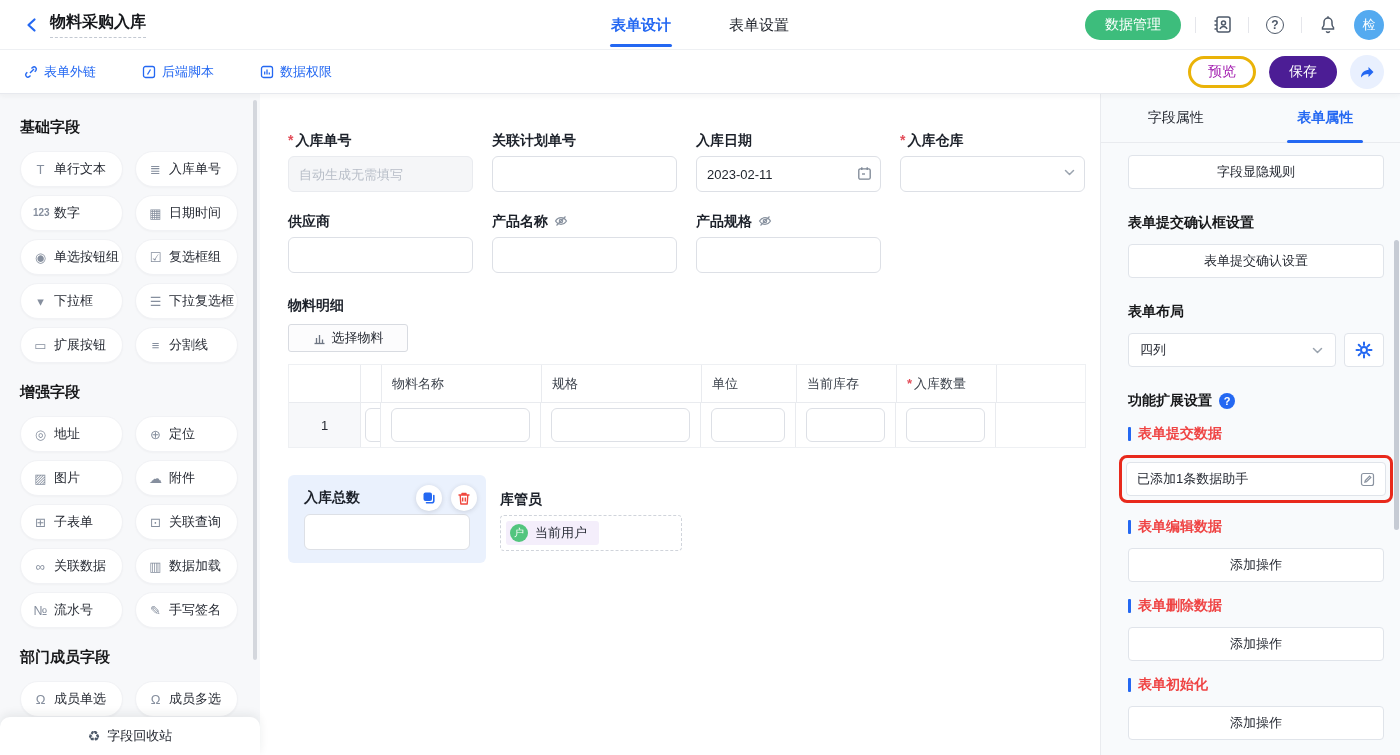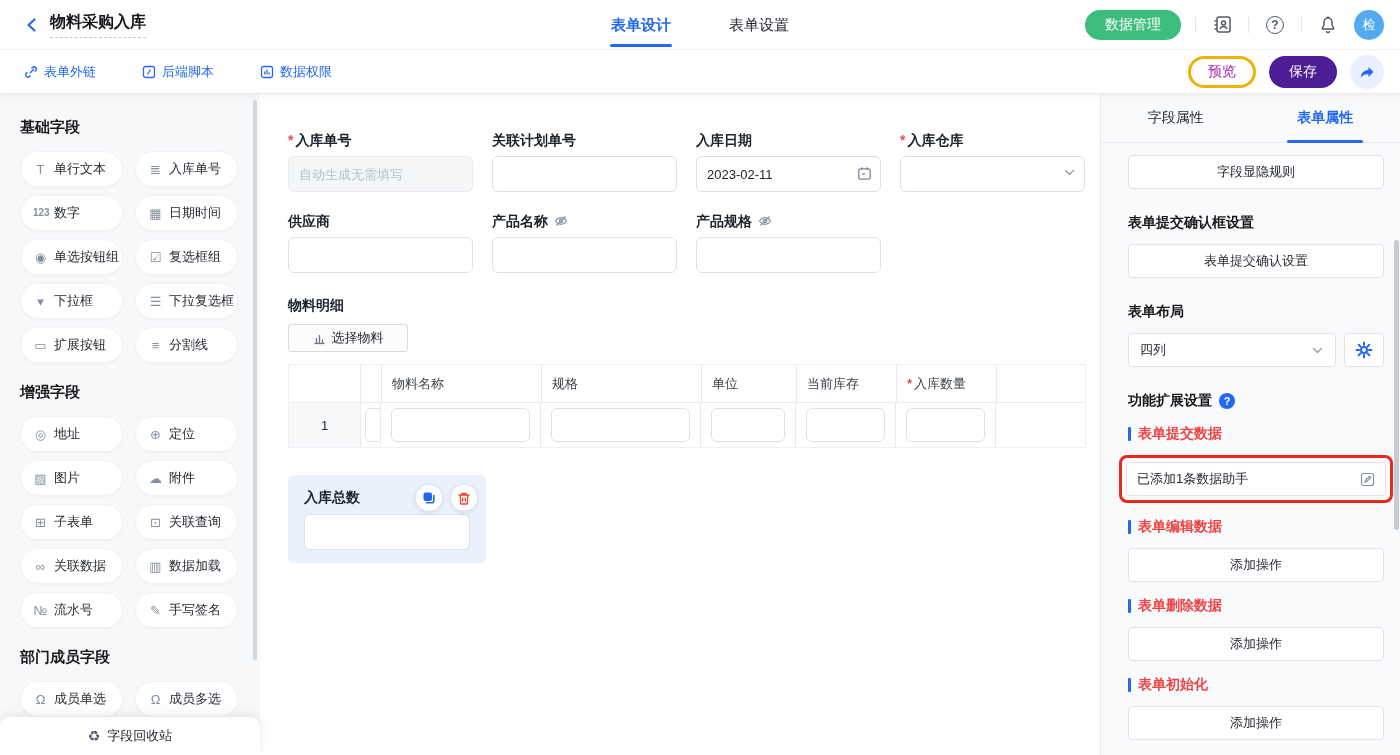--- a/index.html
+++ b/index.html
@@ -484,20 +484,31 @@
         </span>
         <span class="act del">
           <svg width="14" height="15" viewBox="0 0 14 15" fill="none" stroke="#f0483e" stroke-width="1.4">
             <path d="M2 4h10M5 4V2.5h4V4M3.2 4l.6 9h6.4l.6-9" stroke-linecap="round" stroke-linejoin="round"></path>
               <line x1="5.7" y1="6.5" x2="5.7" y2="10.5"></line>
               <line x1="8.3" y1="6.5" x2="8.3" y2="10.5"></line>
           </svg>
         </span>
         <input class="sel-input" style="">
       </div>
+      <div class="mgr">
+        <div class="flabel">
+          <span>库管员</span>
+        </div>
+        <div class="mgr-box">
+          <span class="mgr-tag">
+            <span class="mgr-ic">户</span>
+            <span class="mgr-txt">当前用户</span>
+          </span>
+        </div>
+      </div>
     </div>
   </div>
 
   <div class="panel">
     <div class="ptabs">
       <div class="ptab">字段属性</div>
       <div class="ptab active">表单属性</div>
     </div>
     <div class="pbody">
       <div class="pbtn">字段显隐规则</div>

